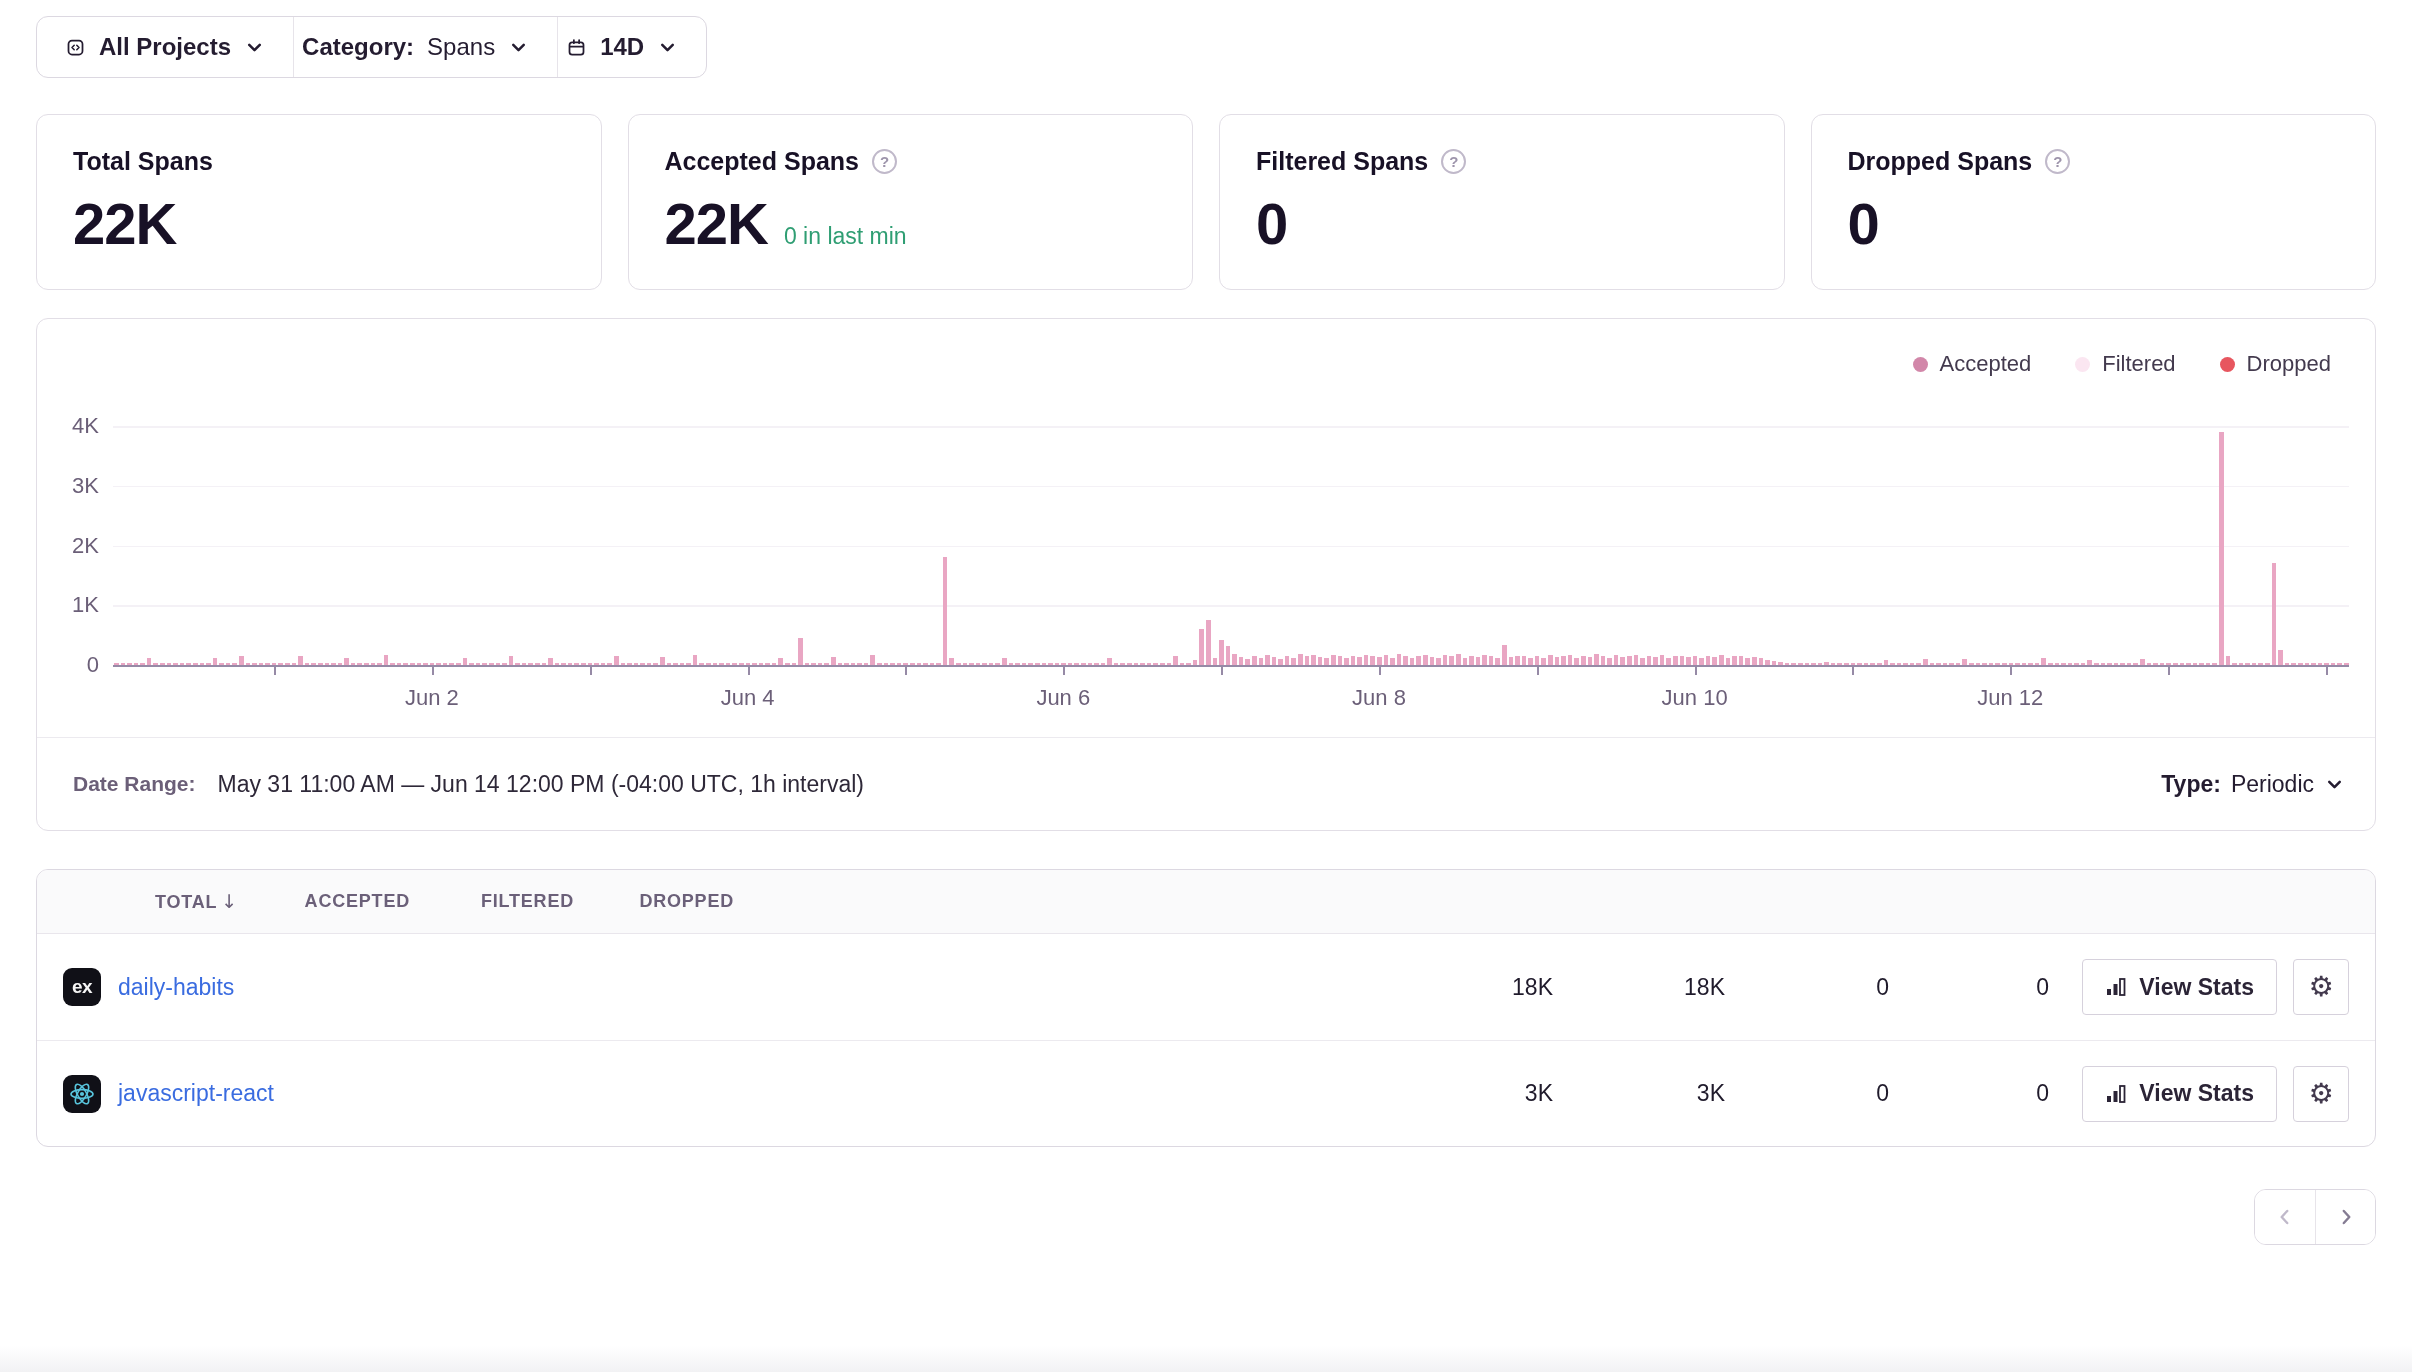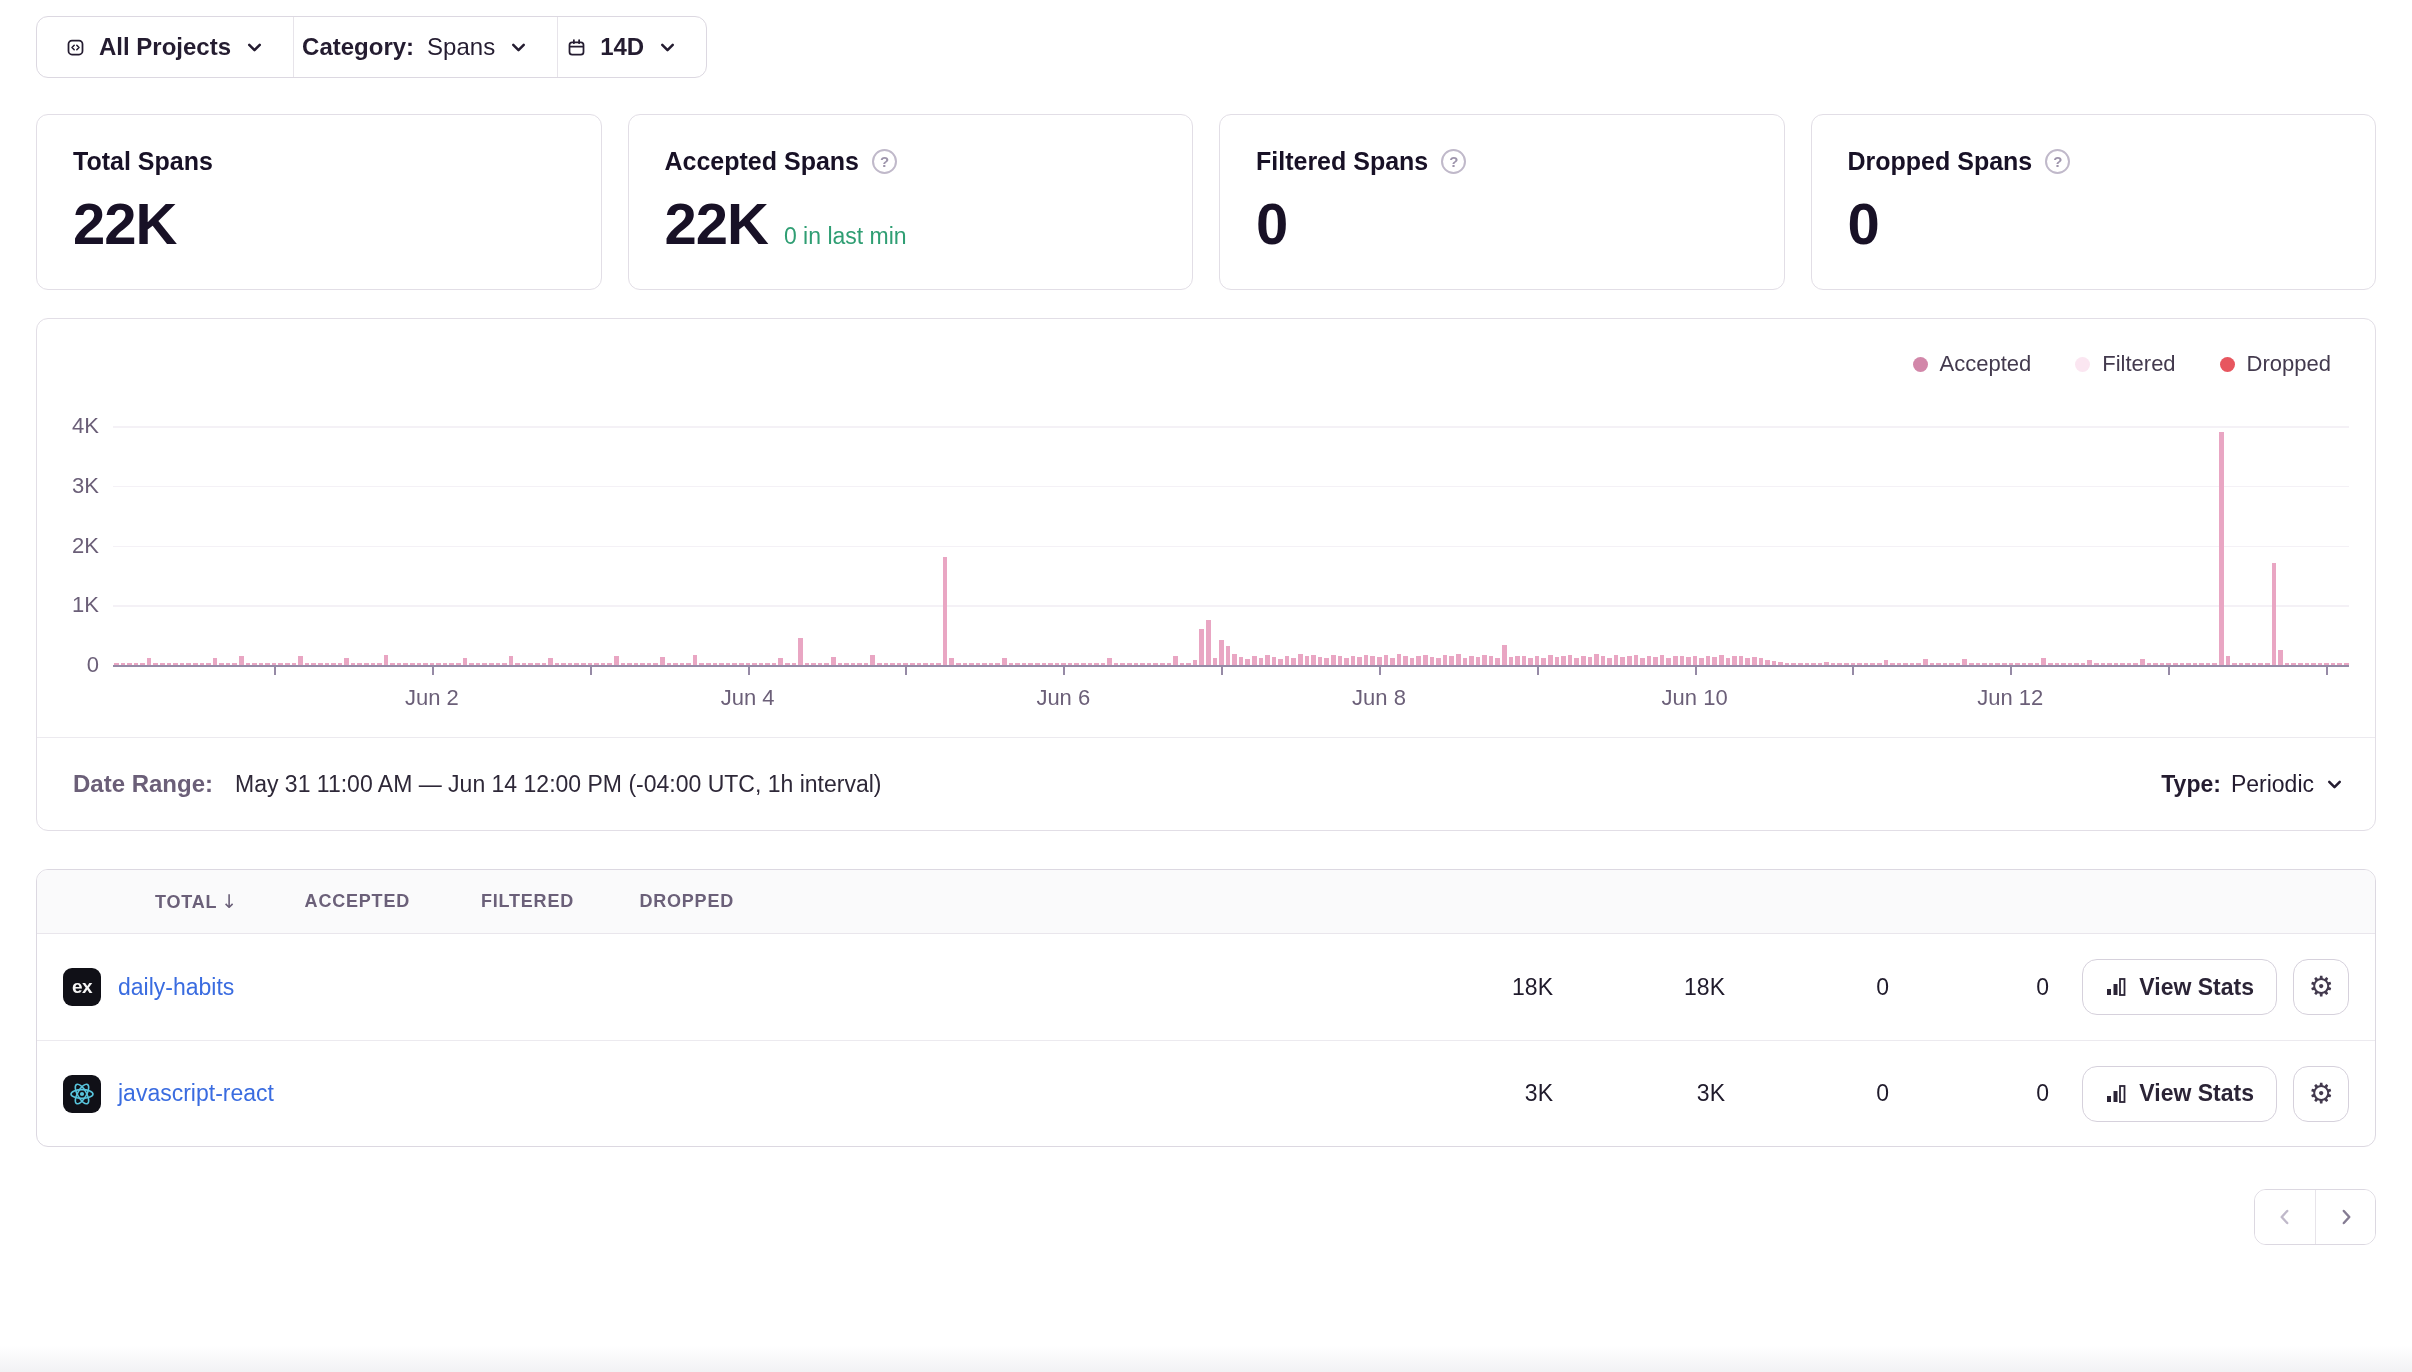--- a/index.html
+++ b/index.html
@@ -50,21 +50,21 @@
   .ylabel { position:absolute; right:0; transform:translateY(-50%);
     font-size:22px; color:#6b5f78; }
   .xticks { position:absolute; left:76px; right:26px; top:346px; height:10px; }
   .xtick { position:absolute; width:2px; height:9px; background:#968aa6; top:1px; }
   .xlabels { position:absolute; left:76px; right:26px; top:366px; height:30px; }
   .xlabel { position:absolute; transform:translateX(-50%); font-size:22px; color:#6b5f78; }
 
   .chart-footer { position:absolute; left:0; right:0; bottom:0; height:93px;
     border-top:1.5px solid #eceaef; display:flex; align-items:center;
     padding:0 30px 0 36px; }
-  .dr-label { font-size:24px; font-weight:700; color:#6b5f78; }
+  .dr-label { font-size:21px; font-weight:700; color:#6b5f78; }
   .dr-value { font-size:23px; color:#2e2838; margin-left:22px; }
   .type-select { margin-left:auto; display:flex; align-items:center; gap:10px; cursor:pointer; }
   .type-label { font-size:23px; font-weight:700; color:#241c30; }
   .type-value { font-size:23px; color:#241c30; }
 
   
   .search-bar { margin-top:40px; height:56px; border:1.5px solid #dcd8e1; border-radius:10px;
     display:flex; align-items:center; padding:0 22px; gap:16px; background:#fff; }
   .search-bar input { border:none; outline:none; flex:1; font-size:23px;
     font-family:"Liberation Sans", sans-serif; color:#2e2838; background:transparent; }
@@ -85,21 +85,21 @@
   .col-dropped { width:160px; text-align:right; }
   .col-actions { width:300px; display:flex; justify-content:flex-end; align-items:center; gap:16px; }
   .num { font-size:23px; color:#1f1a2b; }
   .sort-arrow { font-size:19px; font-weight:400; color:#6b6079; margin-left:4px;
     font-family:"DejaVu Sans", sans-serif; }
   .proj-icon { width:38px; height:38px; border-radius:9px; background:#101017;
     display:flex; align-items:center; justify-content:center; flex:none; }
   .proj-icon .ex { color:#f5f5f5; font-size:19px; font-weight:700; letter-spacing:-0.5px; }
   .proj-link { font-size:23px; color:#3a6ce0; cursor:pointer; text-decoration:none; }
   .btn { display:flex; align-items:center; gap:12px; height:56px; padding:0 22px;
-    border:1.5px solid #d6d1dc; border-radius:15px; background:#fff; cursor:pointer;
+    border:1.5px solid #d6d1dc; border-radius:4px; background:#fff; cursor:pointer;
     font-size:23px; font-weight:700; color:#2b2436; font-family:"Liberation Sans",sans-serif; }
   .btn-icon-only { width:56px; padding:0; justify-content:center; }
   .gear-glyph { font-family:"DejaVu Sans", sans-serif; font-size:28px; font-weight:400;
     color:#433a4e; line-height:1; }
 
   
   .pager-wrap { display:flex; justify-content:flex-end; margin-top:42px; }
   .pager { display:flex; border:1.5px solid #dcd8e1; border-radius:12px; overflow:hidden; }
   .pager-btn { width:60px; height:54px; display:flex; align-items:center;
     justify-content:center; background:#fff; border:none; cursor:pointer; }

